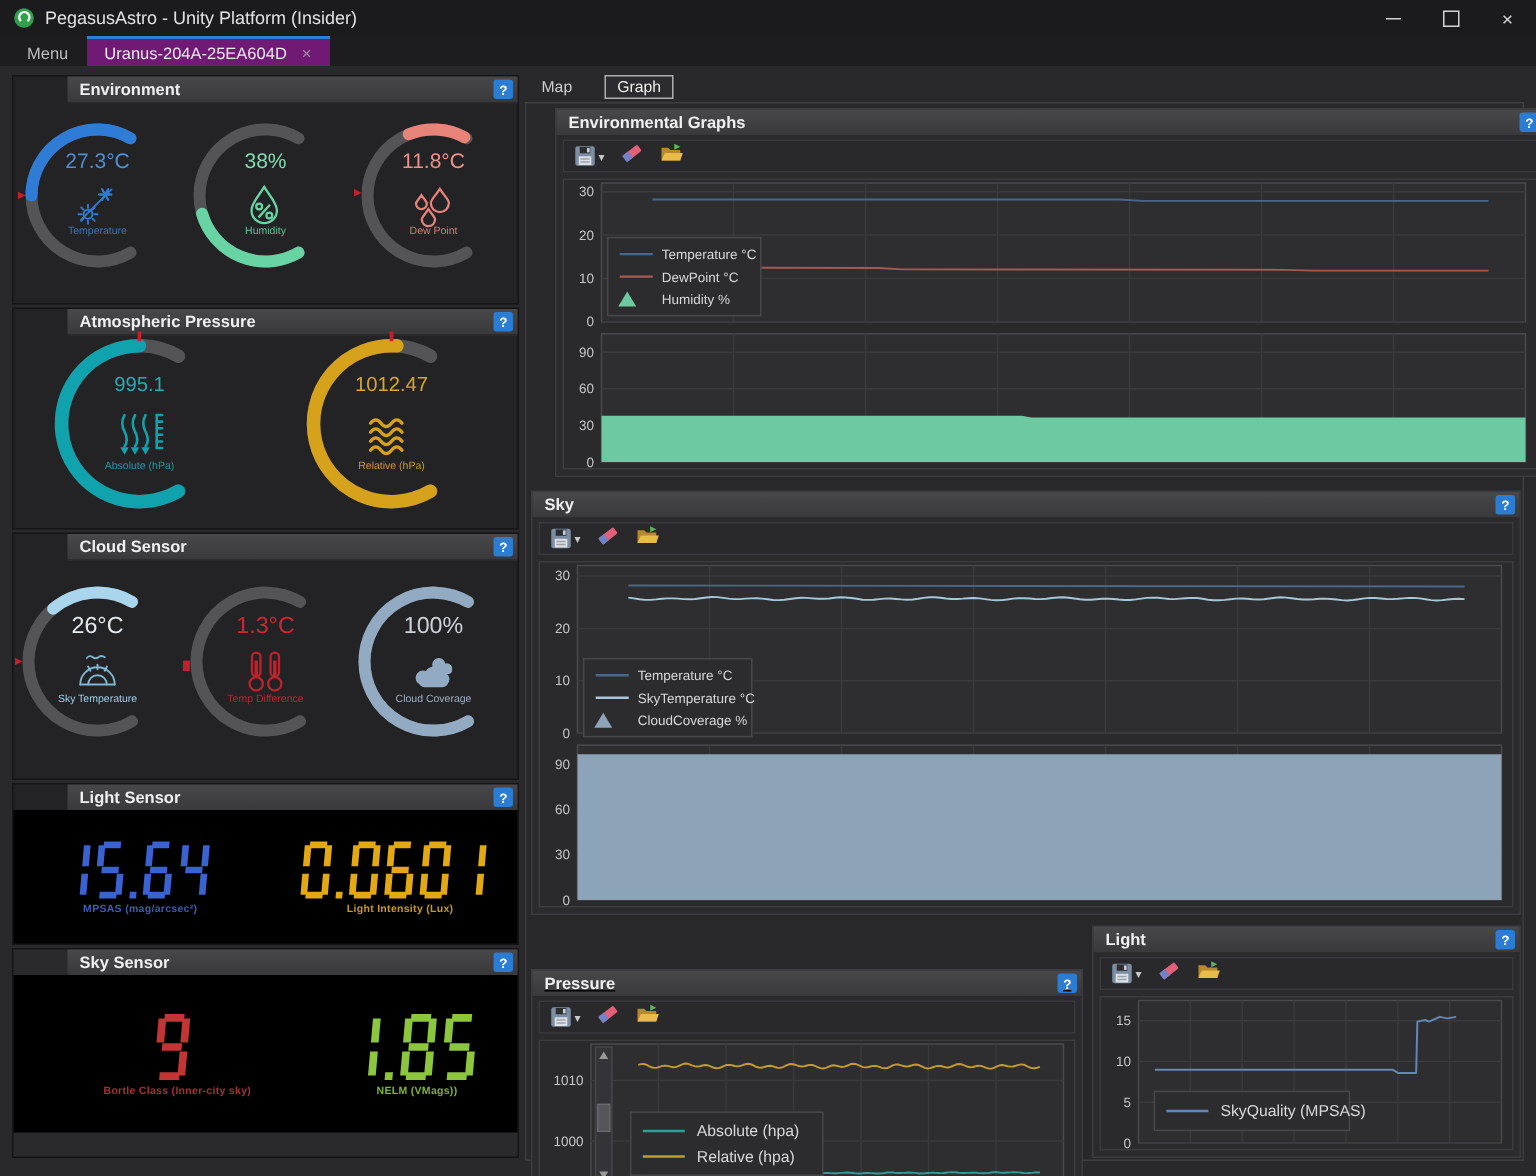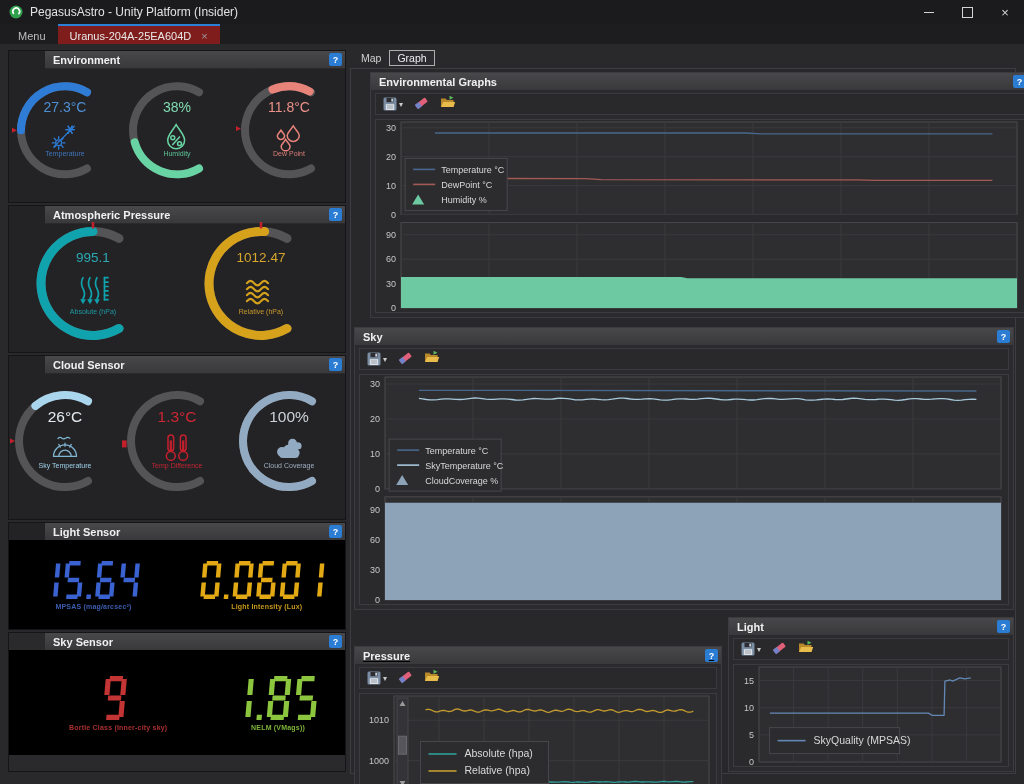--- a/index.html
+++ b/index.html
@@ -11,21 +11,21 @@
   .logo{margin:0 7px 0 9px;display:flex;}
   .title-text{font-size:12px;color:#e2e2e2;}
   .win-controls{margin-left:auto;display:flex;height:24px;}
   .win-btn{width:38px;height:24px;display:flex;align-items:center;justify-content:center;color:#d4d4d4;font-size:13px;}
   .g-min{width:10px;height:1px;background:#d4d4d4;display:block;}
   .g-max{width:9px;height:9px;border:1px solid #d4d4d4;display:block;}
   
   .tabstrip{position:absolute;left:0;top:24px;width:1024px;height:20px;background:#1d1d20;
             display:flex;align-items:stretch;padding-left:6px;z-index:5;}
   .tab{font-size:11px;color:#bdbdbd;padding:3px 12px 0;display:flex;align-items:center;gap:10px;}
-  .tab.active{background:#7f1d1d;border-top:2px solid #2b7fd4;padding-top:1px;color:#e8e8e8;}
+  .tab.active{background:#701a75;border-top:2px solid #2b7fd4;padding-top:1px;color:#e8e8e8;}
   .tab-close{color:#9a9a9a;font-size:11px;}
   .content-bg{position:absolute;left:0;top:44px;width:1024px;height:740px;background:#29292c;}
   
   .lpanel,.gpanel{position:absolute;border:1px solid #151517;box-sizing:border-box;}
   .lpanel{left:8px;width:338px;background:#232326;padding-left:36px;}
   .gpanel{background:#2b2b2e;border-color:#3c3c40;}
   .phead{height:17px;background:linear-gradient(#48484b,#39393c);display:flex;align-items:center;
          justify-content:space-between;padding:0 3px 0 8px;font-size:11px;font-weight:bold;color:#f0f0f0;
          border-bottom:1px solid #2a2a2c;}
   .help{width:13px;height:13px;background:#2b7cd3;color:#fff;border-radius:2px;font-size:9px;font-weight:bold;
@@ -41,21 +41,21 @@
   .gauges{display:flex;justify-content:space-around;align-items:center;}
   .gauge{display:block;}
   
   .lcdrow{display:flex;align-items:center;justify-content:space-between;}
   #p-light .lcdrow{padding:0 12px 0 30px;}
   #p-skyq .lcdrow{padding:0 18px 0 60px;}
   .lcd{display:flex;flex-direction:column;align-items:center;}
   .lcdlabel{font-size:7px;font-weight:bold;margin-top:3px;letter-spacing:.2px;}
   
   .rbox{position:absolute;left:350px;top:68px;width:666px;height:706px;background:#28282b;border:1px solid #3e3e42;box-sizing:border-box;}
-  .vtabs{position:absolute;left:353px;top:50px;display:flex;gap:0;z-index:6;}
+  .vtabs{position:absolute;left:353px;top:50px;display:flex;gap:14px;z-index:6;}
   .vtab{font-size:10.5px;color:#cfcfcf;padding:1px 7px;border:1px solid transparent;}
   .vtab.sel{border:1px solid #aeaeae;color:#f0f0f0;background:#2c2c30;}
   #g-env{left:370px;top:72px;width:660px;height:246px;}
   #g-sky{left:354px;top:327px;width:660px;height:283px;}
   #g-press{left:354px;top:646px;width:368px;height:155px;text-decoration:underline;}
   #g-light{left:728px;top:617px;width:286px;height:155px;}
   .toolbar{position:absolute;left:4px;right:4px;top:20px;height:22px;background:#29292c;border:1px solid #3a3a3e;
            display:flex;align-items:center;gap:11px;padding-left:7px;box-sizing:border-box;}
   .tbtn{display:flex;align-items:center;gap:2px;}
   .caret{color:#c9c9c9;font-size:8px;}

